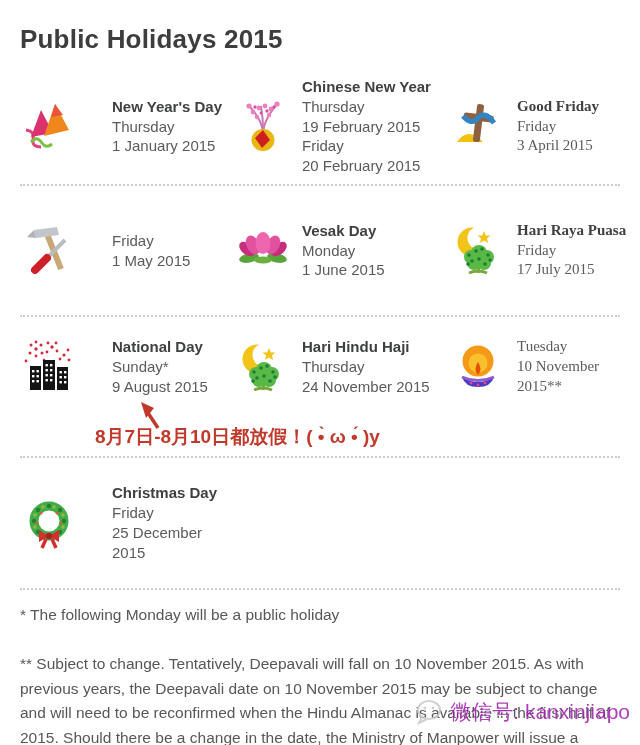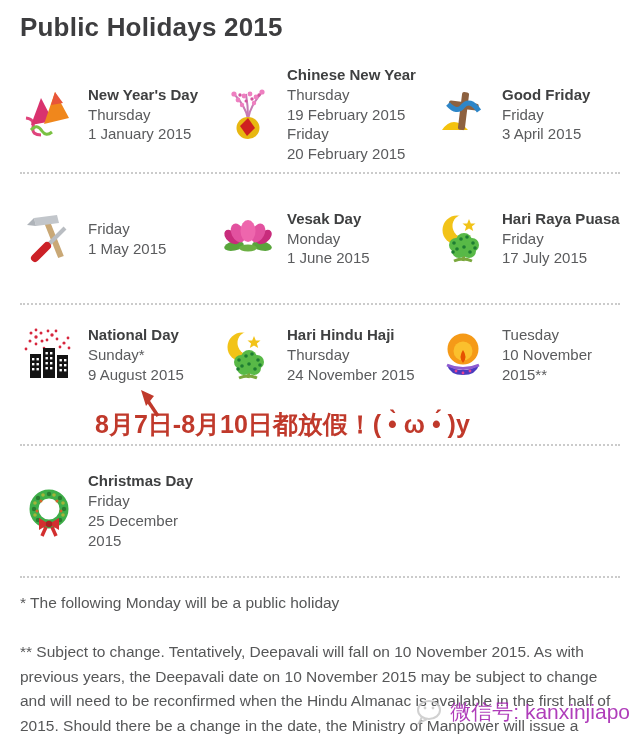--- a/index.html
+++ b/index.html
@@ -4,44 +4,44 @@
 <style>
   * { margin:0; padding:0; box-sizing:border-box; }
   html,body { background:#fff; }
   body {
     width:640px; height:745px; position:relative; overflow:hidden;
     font-family:"Liberation Sans","DejaVu Sans",sans-serif;
     color:#58595b;
   }
   .page { padding:0 20px; }
   h1.page-title {
-    padding-top:12px; font-size:26px; font-weight:bold; color:#3d3d3f;
+    padding-top:24px; font-size:26px; font-weight:bold; color:#3d3d3f;
     letter-spacing:.2px;
   }
   .grid { margin-top:14px; }
   .sep { border-top:2px dotted #cbcbcb; height:0; }
   .row { display:flex; align-items:center; }
   .row-1 { height:115px; }
   .row-2 { height:129px; }
   .row-3-cells { height:100px; display:flex; align-items:center; }
   .row-4 { height:130px; }
   .cell { display:flex; align-items:center; }
   .cell .iconbox { width:58px; flex:0 0 58px; margin-right:10px; text-align:center; }
-  .col-1 { width:215px; }
+  .col-1 { width:215px;gap:24px; }
   .col-2 { width:215px;align-items:center; }
-  .col-3 { width:190px; }
+  .col-3 { width:190px;font-family:Liberation Serif, serif; }
   .txt { font-size:15px; line-height:1.33; color:#5a5b5d; }
   .col-1 .txt { width:122px; }
   .col-2 .txt { width:150px; }
   .col-3 .txt { width:118px; }
   .hname { font-weight:bold; color:#3f4041; }
   .row3-wrap { position:relative; }
   .annotation {
     margin-left:75px; height:39px; display:flex; align-items:center;
-    font-size:25px; font-weight:bold; color:#c0392b;
+    font-size:19px; font-weight:bold; color:#c0392b;
   }
   .arrow-svg { position:absolute; left:118px; top:83px; }
   .footnotes { margin-top:13px; font-size:15.5px; line-height:1.6; color:#565758; }
   .fn2 { margin-top:24px; width:604px; }
   .fn1 { width:604px; }
   .watermark {
     position:absolute; right:10px; top:698px; display:flex; align-items:center;
     color:#a21caf; opacity:.85; font-size:21px; white-space:nowrap;
     text-shadow:0 1px 0 #fff;
   }

